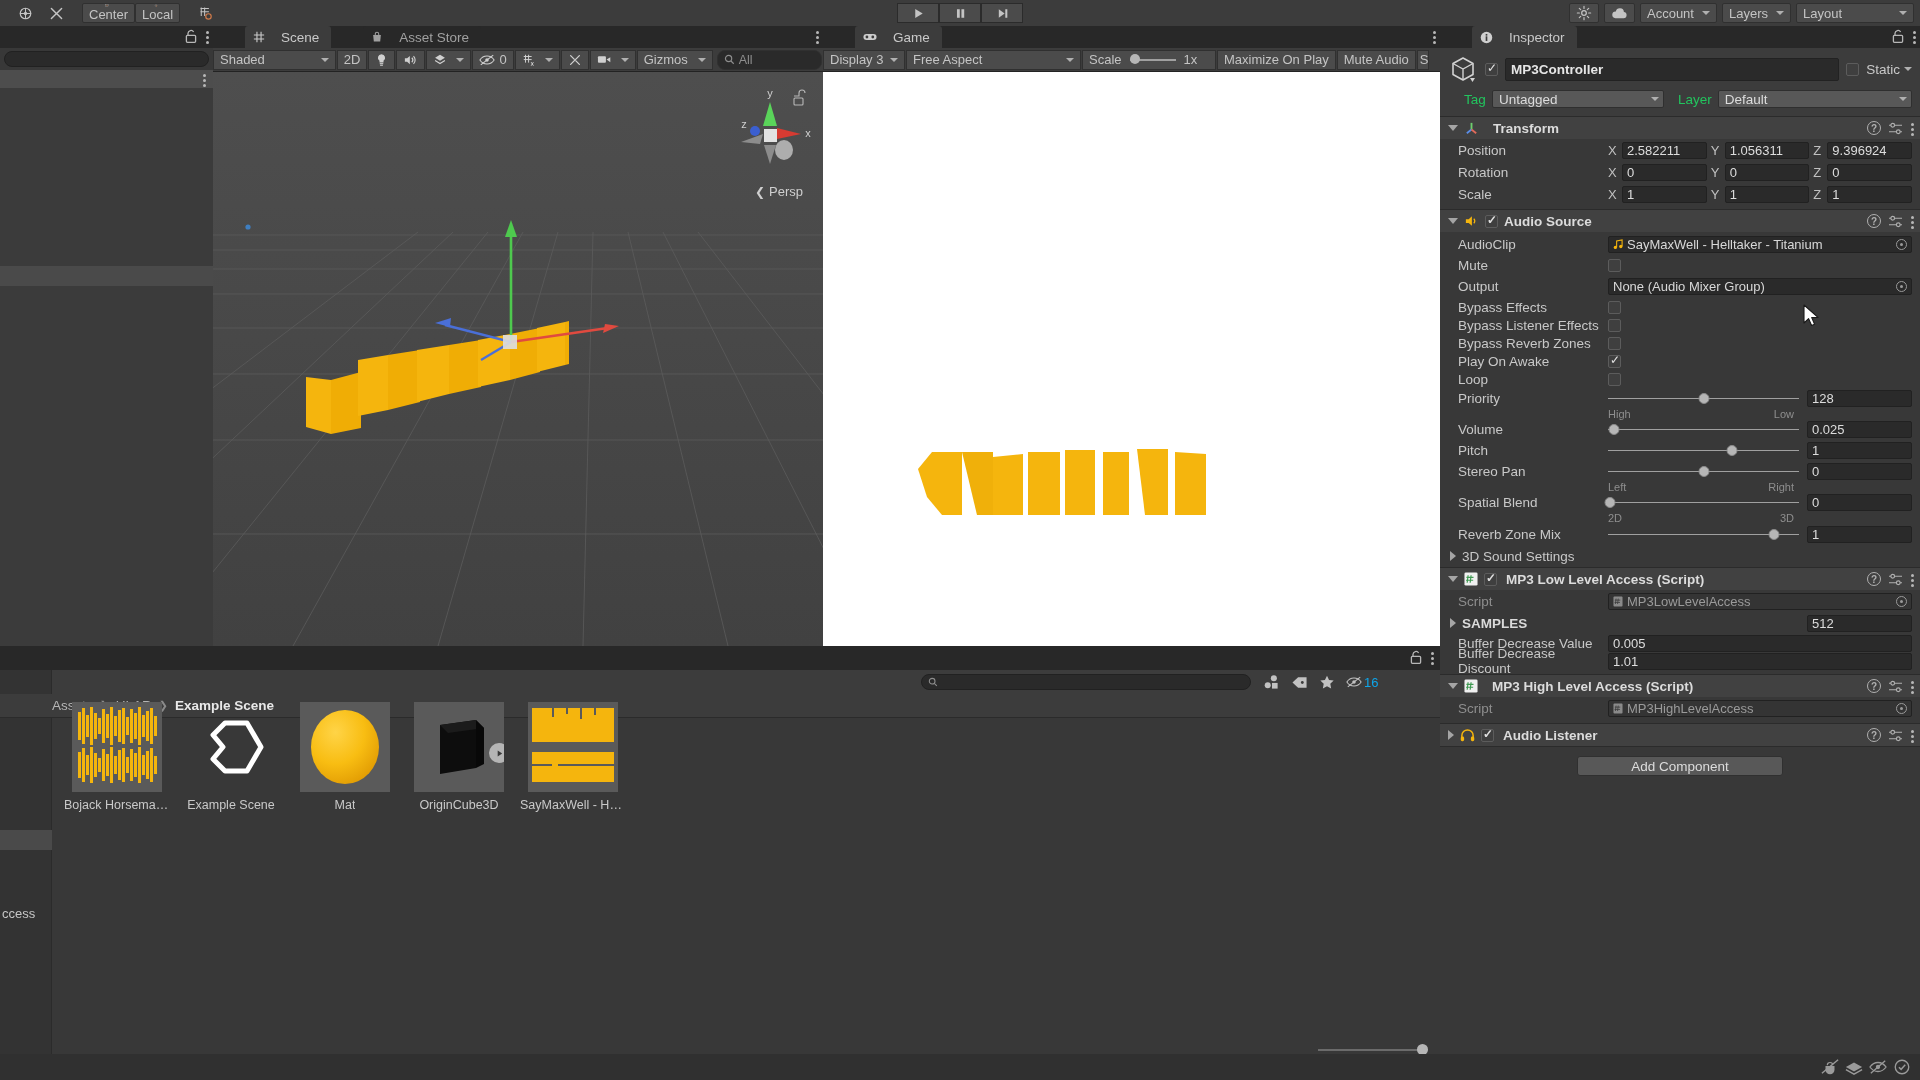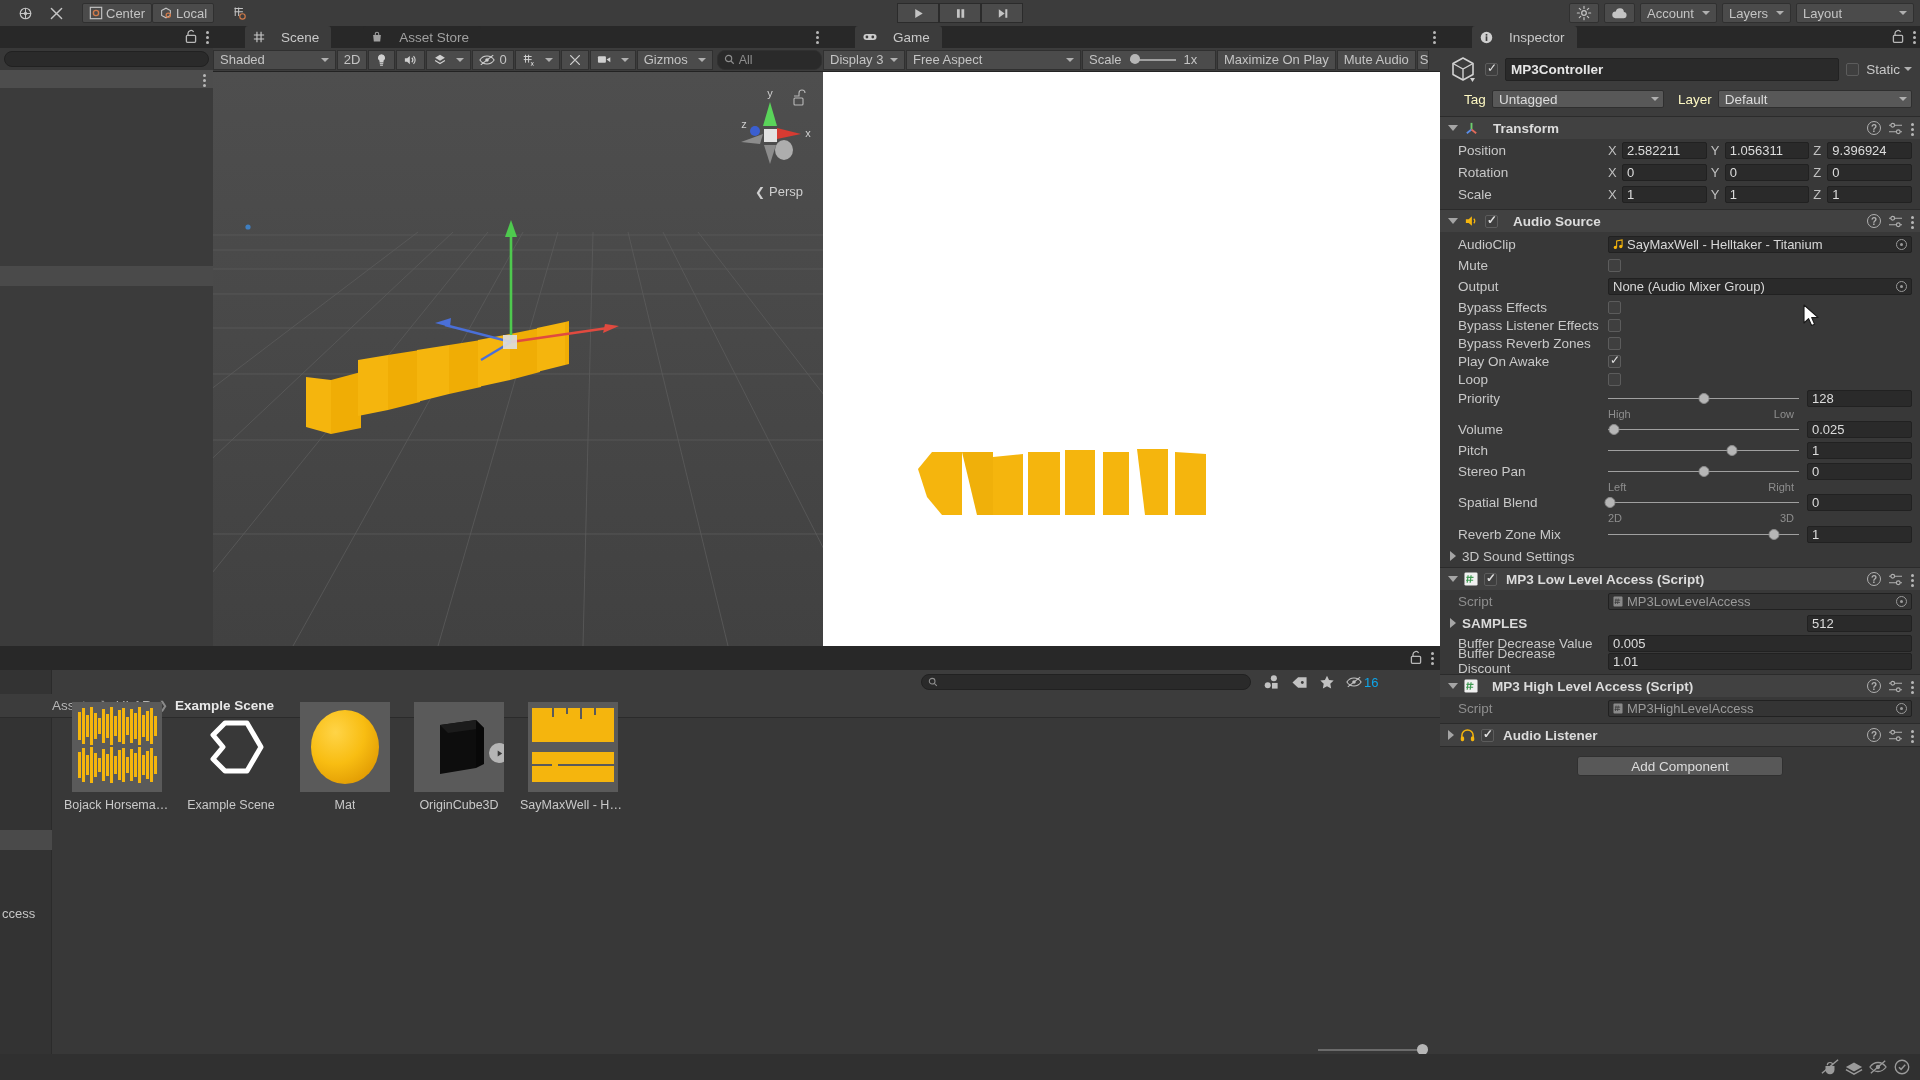--- a/index.html
+++ b/index.html
@@ -8,21 +8,21 @@
   body { position:relative; font-size:15px; }
 
   
   #toolbar { position:absolute; left:0; top:0; width:1920px; height:26px; background:#3c3c3c;
     display:flex; align-items:center; }
   .tb-grp { display:flex; align-items:center; height:20px; }
   .tb-btn { height:20px; min-width:30px; background:#4b4b4b; border:1px solid #303030;
     display:flex; align-items:center; justify-content:center; color:#c4c4c4; font-size:13px;
     padding:0 6px; cursor:pointer; }
   .tb-btn.flat { background:#3c3c3c; border-color:#3c3c3c; }
-  .tb-btn.pill { border-radius:2px; }
+  .tb-btn.pill { border-radius:2px;flex-direction:column; }
   .tb-sep { width:10px; }
   .icon-svg { display:block; }
 
   #play-grp { position:absolute; left:50%; transform:translateX(-50%); display:flex; }
   #play-grp .tb-btn { width:42px; background:#4b4b4b; border:1px solid #2b2b2b; }
 
   #tb-right { position:absolute; right:6px; display:flex; align-items:center; gap:5px; }
   .dd { height:20px; background:#4b4b4b; border:1px solid #303030; border-radius:2px; display:flex;
     align-items:center; padding:0 6px; font-size:13px; gap:8px; cursor:pointer; color:#c4c4c4; }
   .caret { width:0;height:0;border-left:4px solid transparent;border-right:4px solid transparent;
@@ -74,21 +74,21 @@
   #insp-body { position:absolute; left:0; top:22px; right:0; bottom:0; overflow:hidden; }
   .insp-head { background:#3c3c3c; padding:6px 8px 8px 8px; border-bottom:1px solid #2b2b2b; }
   .ih-row1 { display:flex; align-items:center; gap:7px; }
   .cube-ico { width:30px; height:30px; flex:none; }
   .namefield { flex:1; height:23px; background:#2a2a2a; border:1px solid #222; border-radius:2px;
     color:#e6e6e6; font-size:13.5px; font-weight:bold; padding:0 5px; display:flex; align-items:center; }
   .cbx { width:13px; height:13px; background:#3f3f3f; border:1px solid #5c5c5c; border-radius:2px;
     flex:none; position:relative; cursor:pointer; }
   .cbx.on::after { content:"✓"; position:absolute; left:1px; top:-3px; font-size:12px; color:#e0e0e0; }
   .ih-row2 { display:flex; align-items:center; gap:6px; margin-top:6px; font-size:13.5px; }
-  .lbl-sm { color:#fef9c3; }
+  .lbl-sm { color:#22c55e; }
   .selfield { background:#585858; border:1px solid #2f2f2f; border-radius:2px; height:18px;
     display:flex; align-items:center; justify-content:space-between; padding:0 4px 0 6px; color:#dcdcdc; font-size:13.5px; cursor:pointer; }
 
   .comp { border-bottom:1px solid #2b2b2b; }
   .comp-head { height:22px; background:#414141; display:flex; align-items:center; gap:6px; padding:0 6px 0 8px;
     font-size:13.5px; font-weight:bold; color:#dcdcdc; }
   .foldout { width:0;height:0;border-left:5px solid transparent;border-right:5px solid transparent;
     border-top:6px solid #a5a5a5; flex:none; cursor:pointer; }
   .foldout.closed { border-top:5px solid transparent;border-bottom:5px solid transparent;
     border-left:6px solid #a5a5a5; border-right:0; }
@@ -783,21 +783,21 @@
     </div>
 
     <div class="comp">
       <div class="comp-head">
         <span class="foldout"></span>
         <svg width="15" height="14" viewBox="0 0 16 14">
             <path d="M2 5h3l3.4-3v10L5 9H2z" fill="#F5B50D"></path>
             <path d="M10.4 4.6a3.2 3.2 0 0 1 0 4.8" fill="none" stroke="#F5B50D" stroke-width="1.4"></path>
           </svg>
         <span class="cbx on"></span>
-        <span style="margin-left:9px">Audio Source</span>
+        <span style="margin-left:0">Audio Source</span>
         <span class="comp-right">
           <span class="help-ico">?</span>
           <svg width="15" height="13" viewBox="0 0 16 14">
               <path d="M1 3.5h14M1 10.5h14" stroke="#b0b0b0" stroke-width="1.3"></path>
               <circle cx="5" cy="3.5" r="2" fill="#3c3c3c" stroke="#b0b0b0" stroke-width="1.3"></circle>
               <circle cx="11" cy="10.5" r="2" fill="#3c3c3c" stroke="#b0b0b0" stroke-width="1.3"></circle>
             </svg>
           <span class="kebab">
               <i></i>
               <i></i>

